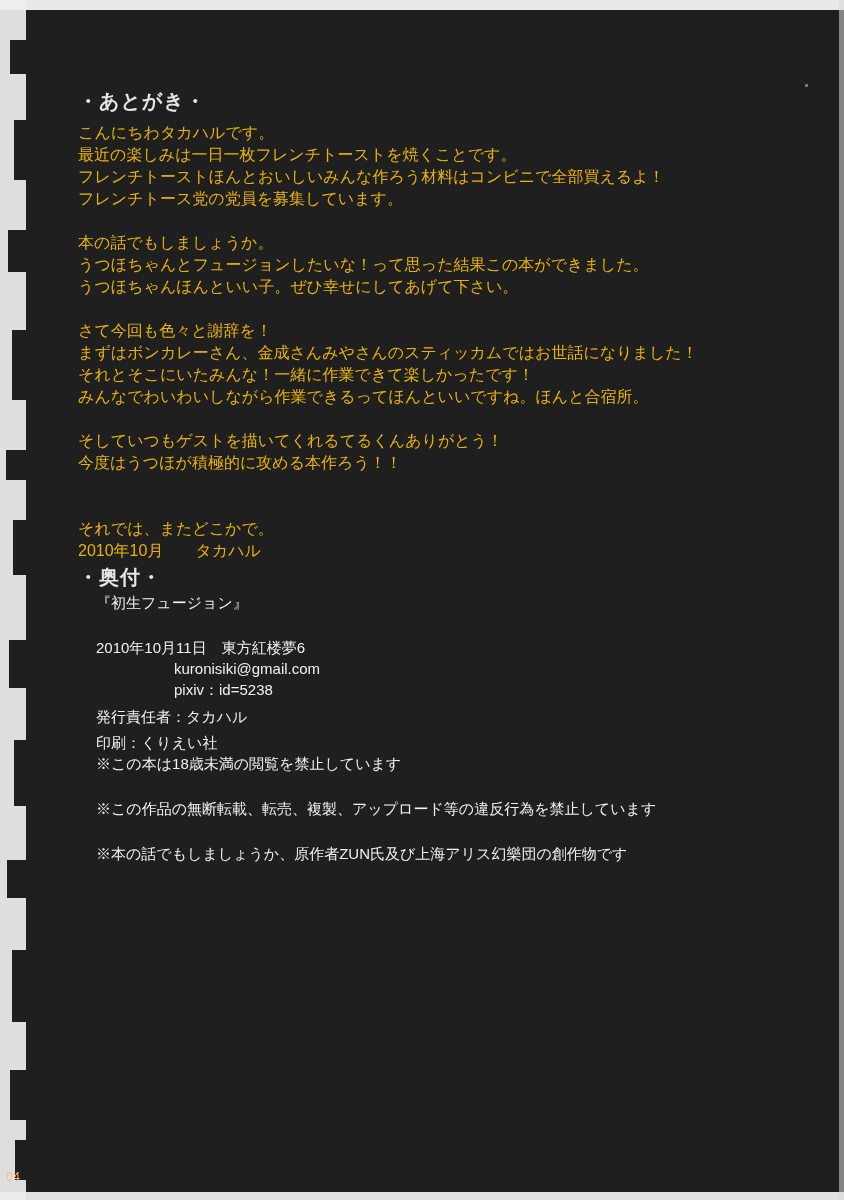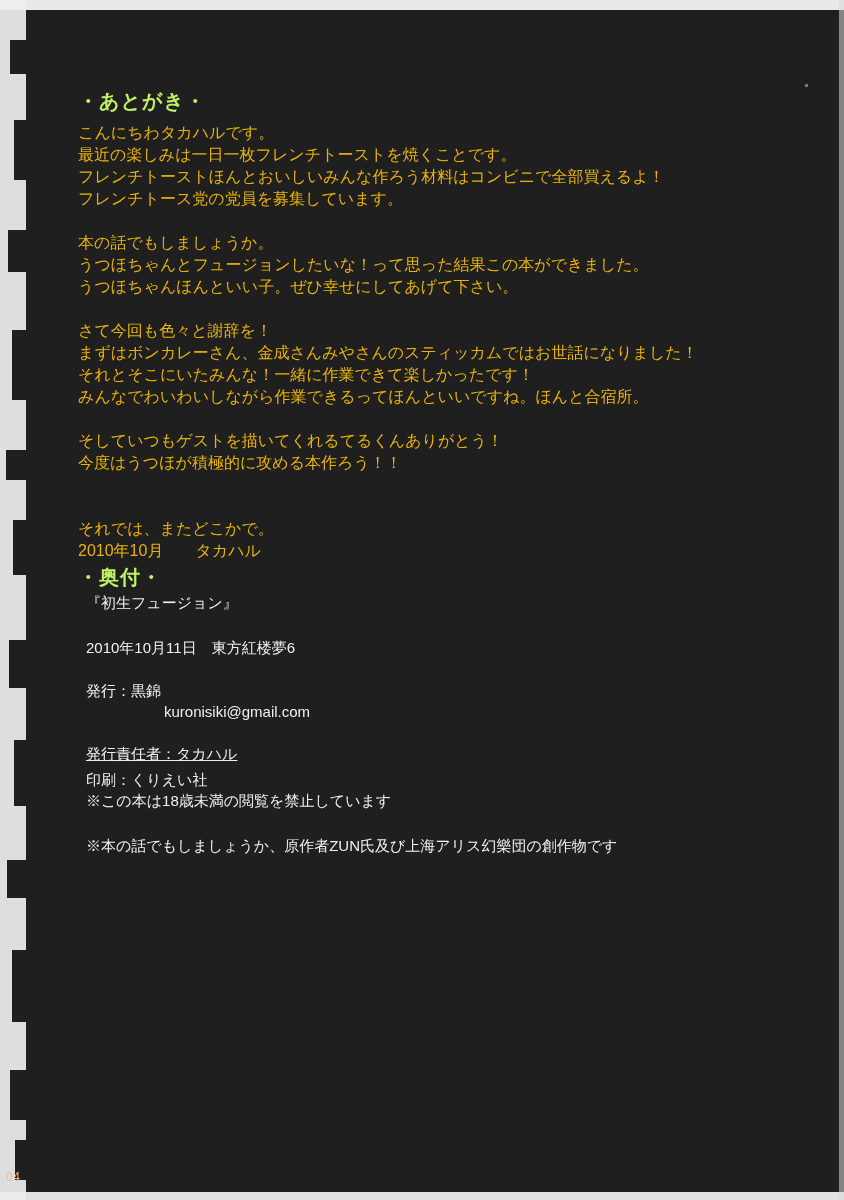--- a/index.html
+++ b/index.html
@@ -60,53 +60,53 @@
     position: absolute;
     left: 78px;
     top: 0;
     width: 700px;
     color: #f2f2f2;
   }
   .section-title {
     font-size: 20px;
     font-weight: bold;
     letter-spacing: 1px;
-    color: #bef264;
+    color: #e5e5e5;
   }
   #afterword-title { position: absolute; top: 88px; left: 0; }
   .para {
     font-size: 16px;
     line-height: 22px;
     color: #eab308;
     white-space: pre-wrap;
   }
   #afterword-body {
     position: absolute;
     top: 122px;
     left: 0;
     width: 660px;
   }
   #colophon-title { position: absolute; top: 564px; left: 0; }
   .colophon {
     position: absolute;
     top: 586px;
-    left: 8px;
+    left: 18px;
     width: 660px;
   }
   .c-line {
     font-size: 15px;
     line-height: 21px;
     color: #f0f0f0;
     white-space: pre-wrap;
   }
   .c-title-line { margin-top: 6px; font-size: 15px; }
   .c-date-line { margin-top: 24px; }
   .c-pub-line { margin-top: 22px; }
   .c-indent { padding-left: 78px; font-size: 15px; line-height: 21px; }
-  .c-resp-line { margin-top: 21px; text-decoration: underline; }
+  .c-resp-line { margin-top: 6px; }
   .c-print-line { margin-top: 5px; }
   .notices { }
   .notice {
     font-size: 15px;
     line-height: 21px;
     margin-bottom: 24px;
     color: #f0f0f0;
   }
   .page-number {
     position: absolute;
@@ -173,32 +173,33 @@
 それでは、またどこかで。
 2010年10月　　タカハル</div>
 
     <div id="colophon-title" class="section-title">・奥付・</div>
 
     <div class="colophon">
       <div class="c-line c-title-line">『初生フュージョン』</div>
 
       <div class="c-line c-date-line">2010年10月11日　東方紅楼夢6</div>
 
-      <div class="c-line c-pub-line">発行：黒錦</div>
 
 
       <div class="c-line c-indent">kuronisiki@gmail.com</div>
 
+      <div class="c-line c-indent">pixiv：id=5238</div>
 
       <div class="c-line c-resp-line">発行責任者：タカハル</div>
 
       <div class="c-line c-print-line">印刷：くりえい社</div>
 
       <div class="notices">
         <div class="notice">※この本は18歳未満の閲覧を禁止しています</div>
+        <div class="notice">※この作品の無断転載、転売、複製、アップロード等の違反行為を禁止しています</div>
         <div class="notice">※本の話でもしましょうか、原作者ZUN氏及び上海アリス幻樂団の創作物です</div>
       </div>
     </div>
 
   </div>
 
   <div class="page-number">04</div>
 
 </div>
 

